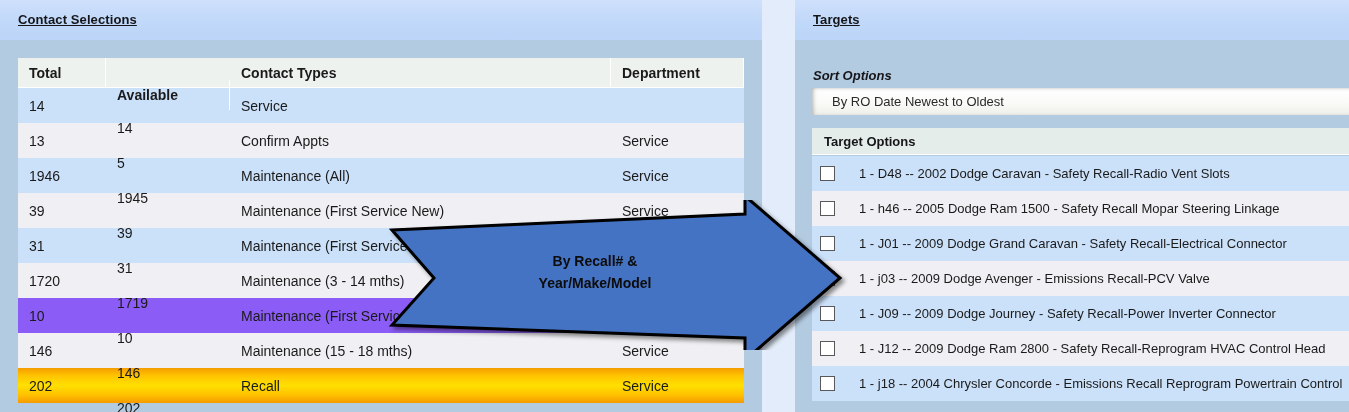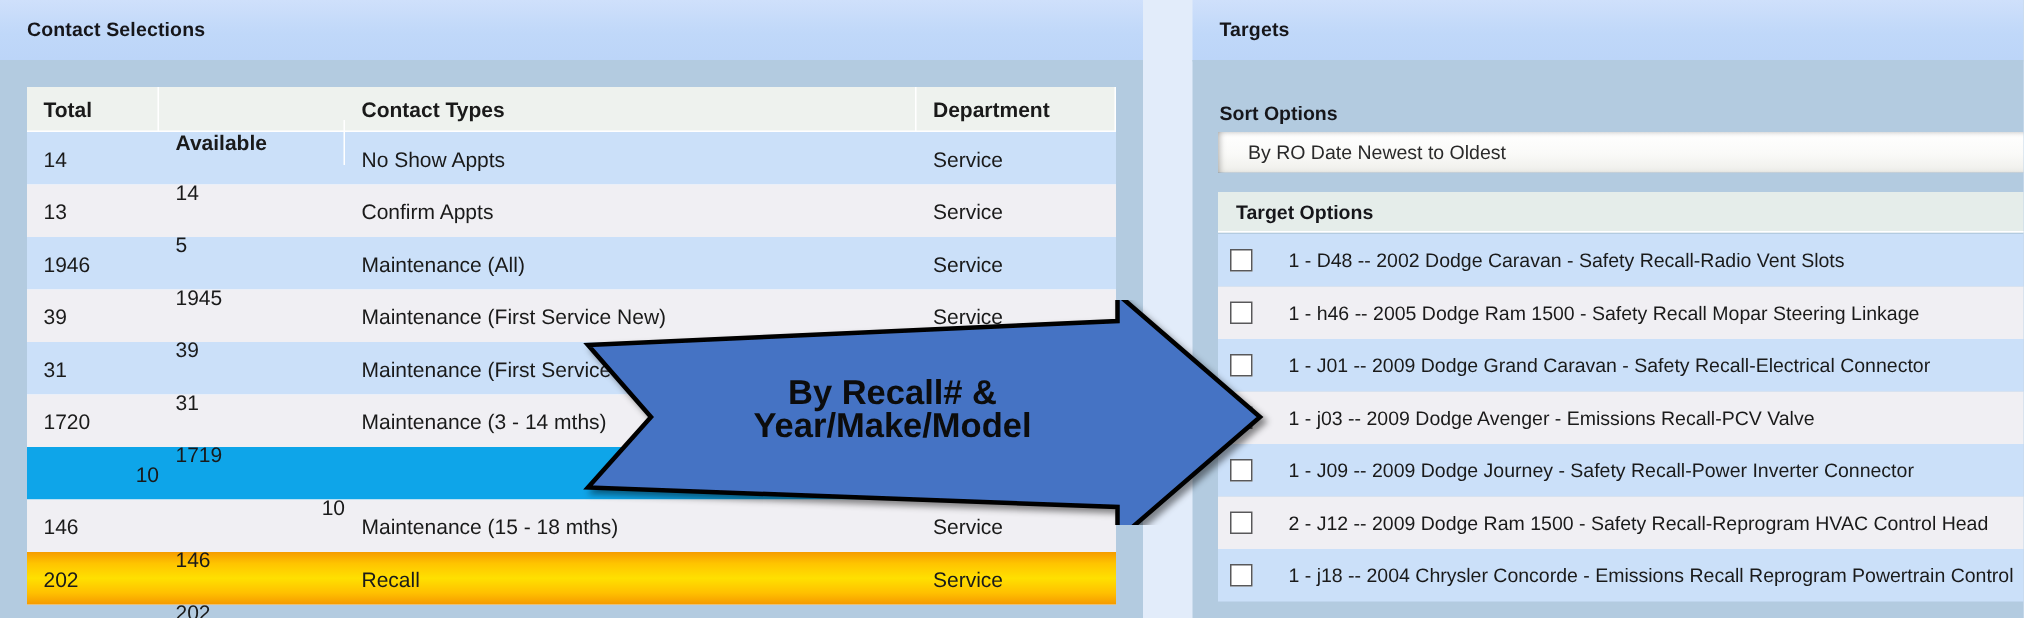--- a/index.html
+++ b/index.html
@@ -15,20 +15,21 @@
   .panel{position:absolute;top:0;}
   .panel-head{
     height:40px;
     background:linear-gradient(to bottom,#cfe0fb 0%,#c0d8f9 55%,#bcd5f8 100%);
     border-bottom:1px solid #b3cbe0;
   }
   .panel-head-title{
     position:absolute;left:18px;top:12px;
     font-size:13px;font-weight:bold;color:#16161a;
     letter-spacing:.1px;
+    text-decoration:underline;
   }
   .panel-body{
     position:absolute;top:40px;bottom:0;left:0;right:0;
     background:#b3cbe0;
   }
 
   #left-panel{left:0;width:762px;}
   #right-panel{left:795px;width:554px;}
 
   
@@ -44,39 +45,39 @@
   }
   .trow.head{
     height:30px;
     background:#eef2ee;
     font-weight:bold;
     border-bottom:1px solid #ffffff;
   }
   .trow.head .cell{border-right:1px solid #ffffff;height:30px;line-height:30px;}
   .trow.alt-a{background:#cbe0f9;}
   .trow.alt-b{background:#f0eff3;}
-  .trow.sel{background:#0ea5e9;text-align:right;}
+  .trow.sel{background:#8b5cf6;}
   .trow.recall{
     background:linear-gradient(to bottom,#f59c00 0%,#ffc400 22%,#ffe000 50%,#ffc000 78%,#f59a00 100%);
     justify-content:center;
   }
   .cell{
     box-sizing:border-box;
     padding-left:11px;
     overflow:hidden;white-space:nowrap;
   }
   .c-total{width:88px;}
   .c-avail{width:124px;margin-top:44px;}
   .c-type{width:381px;}
   .c-dept{width:133px;}
 
   
   .sort-label{
     position:absolute;left:18px;top:28px;
-    font-size:13px;font-weight:bold;color:#16161a;
+    font-size:13px;font-weight:bold;color:#16161a;font-style:italic;
   }
   .sort-box{
     position:absolute;left:17px;top:48px;width:700px;height:27px;
     background:linear-gradient(to bottom,#ffffff 0%,#fafaf8 55%,#eeeeea 100%);
     box-shadow:inset 3px 0 4px -2px rgba(0,0,0,.30),
                inset 0 3px 4px -3px rgba(0,0,0,.18);
     font-size:13px;color:#2a2a2a;
     line-height:27px;padding-left:20px;box-sizing:border-box;
     overflow:hidden;white-space:nowrap;
   }
@@ -108,21 +109,21 @@
   
   #callout-arrow{
     position:absolute;left:380px;top:200px;
     width:470px;height:150px;
     pointer-events:none;
   }
   #callout-arrow svg{display:block;}
   .arrow-text{
     position:absolute;left:470px;top:250px;width:250px;
     text-align:center;
-    font-size:23px;font-weight:bold;color:#0c0c0c;
+    font-size:14px;font-weight:bold;color:#0c0c0c;
     line-height:22px;
     pointer-events:none;
   }
 </style>
 </head>
 <body>
 
 <div class="stage">
 
   <div class="panel" id="left-panel" style="height:412px;">
@@ -136,21 +137,20 @@
           <div class="cell c-total">Total</div>
           <div class="cell c-avail">Available</div>
           <div class="cell c-type">Contact Types</div>
           <div class="cell c-dept">Department</div>
         </div>
 
         <div id="contact-rows">
             <div class="trow alt-a">
               <div class="cell c-total">14</div>
               <div class="cell c-avail">14</div>
-              <div class="cell c-type">No Show Appts</div>
               <div class="cell c-dept">Service</div>
             </div>
             <div class="trow alt-b">
               <div class="cell c-total">13</div>
               <div class="cell c-avail">5</div>
               <div class="cell c-type">Confirm Appts</div>
               <div class="cell c-dept">Service</div>
             </div>
             <div class="trow alt-a">
               <div class="cell c-total">1946</div>
@@ -227,21 +227,21 @@
           <div class="opt-row alt-b">
             <span class="cbx"></span>
             <span class="opt-label">1 - j03 -- 2009 Dodge Avenger - Emissions Recall-PCV Valve</span>
           </div>
           <div class="opt-row alt-a">
             <span class="cbx"></span>
             <span class="opt-label">1 - J09 -- 2009 Dodge Journey - Safety Recall-Power Inverter Connector</span>
           </div>
           <div class="opt-row alt-b">
             <span class="cbx"></span>
-            <span class="opt-label">2 - J12 -- 2009 Dodge Ram 1500 - Safety Recall-Reprogram HVAC Control Head</span>
+            <span class="opt-label">1 - J12 -- 2009 Dodge Ram 2800 - Safety Recall-Reprogram HVAC Control Head</span>
           </div>
           <div class="opt-row alt-a">
             <span class="cbx"></span>
             <span class="opt-label">1 - j18 -- 2004 Chrysler Concorde - Emissions Recall Reprogram Powertrain Control</span>
           </div>
         </div>
     </div>
   </div>
 
   <div id="callout-arrow">

